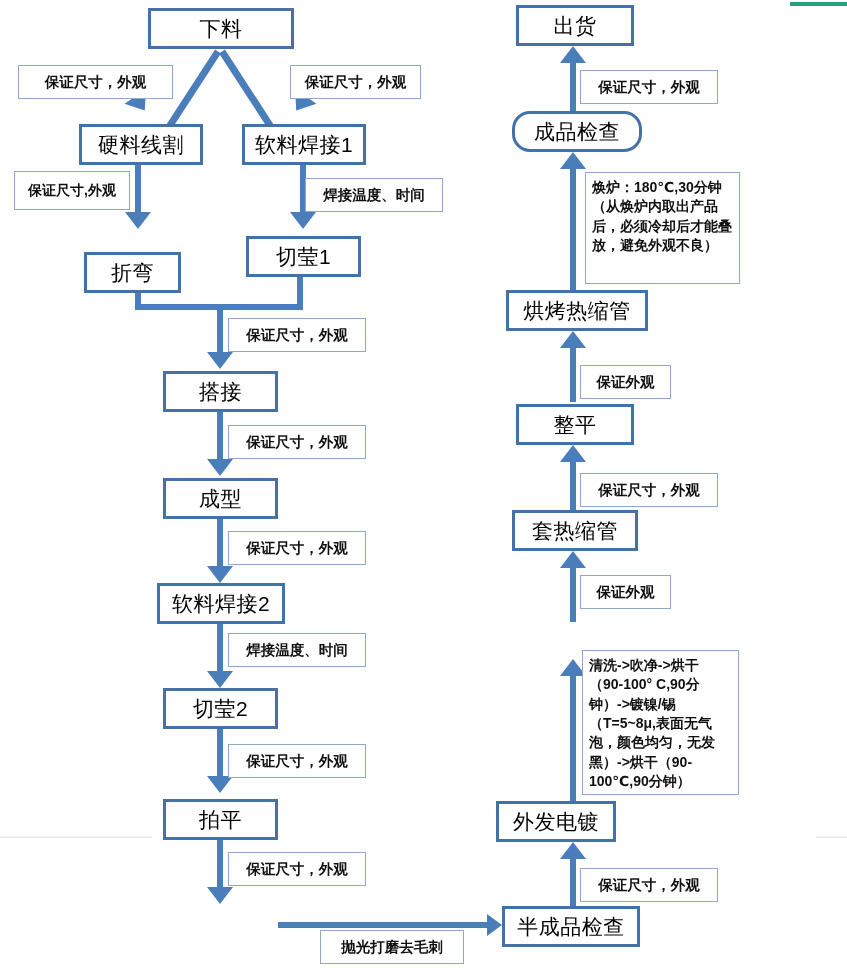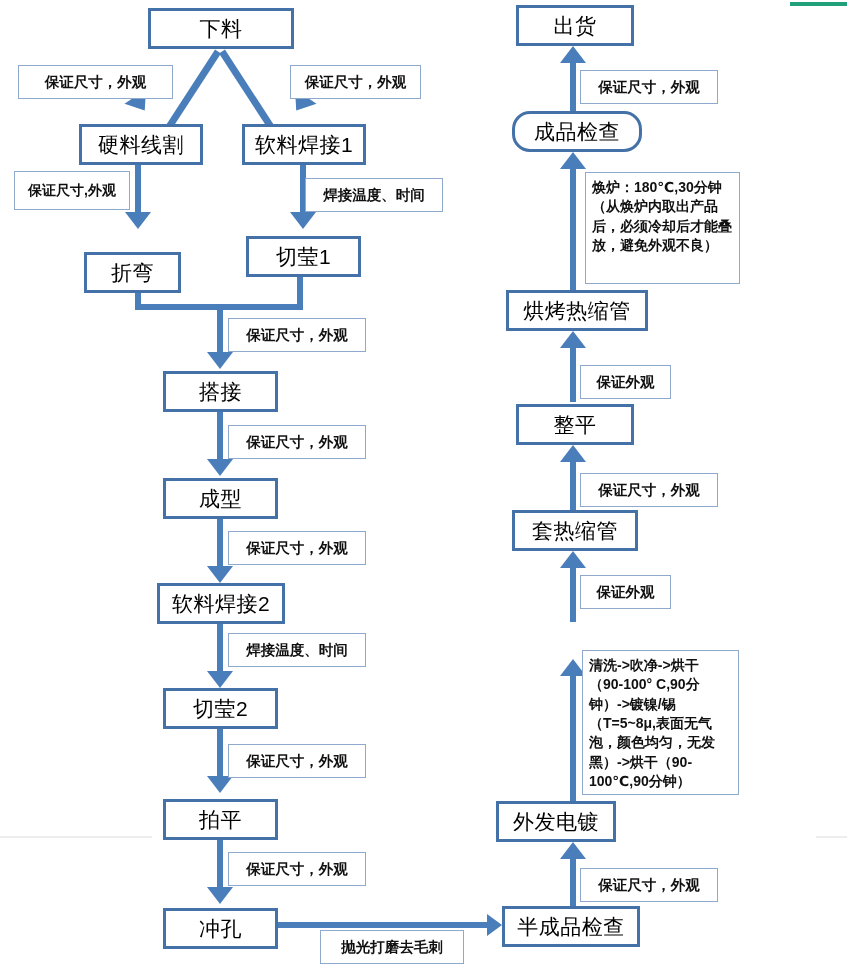--- a/index.html
+++ b/index.html
@@ -151,21 +151,20 @@
   <div class="line vline" style="left:217px;top:729px;height:52px;"></div>
   <div class="arrow arrow-down" style="left:207px;top:776px;"></div>
   <div class="note" style="left:228px;top:744px;width:138px;height:29px;">保证尺寸，外观</div>
 
   <div class="node" style="left:163px;top:799px;width:115px;height:41px;text-align:right;">拍平</div>
 
   <div class="line vline" style="left:217px;top:840px;height:52px;"></div>
   <div class="arrow arrow-down" style="left:207px;top:887px;"></div>
   <div class="note" style="left:228px;top:852px;width:138px;height:29px;">保证尺寸，外观</div>
 
-  <div class="node" style="left:163px;top:908px;width:115px;height:41px;">冲孔</div>
 
   <div class="line hline" style="left:278px;top:922px;width:211px;"></div>
   <div class="arrow arrow-right" style="left:487px;top:914px;"></div>
   <div class="note" style="left:320px;top:930px;width:144px;height:29px;">抛光打磨去毛刺</div>
 
   <div class="node" style="left:516px;top:5px;width:118px;height:41px;">出货</div>
 
   <div class="line vline" style="left:570px;top:61px;height:52px;"></div>
   <div class="arrow arrow-up" style="left:560px;top:46px;"></div>
   <div class="note" style="left:580px;top:70px;width:138px;height:29px;">保证尺寸，外观</div>

